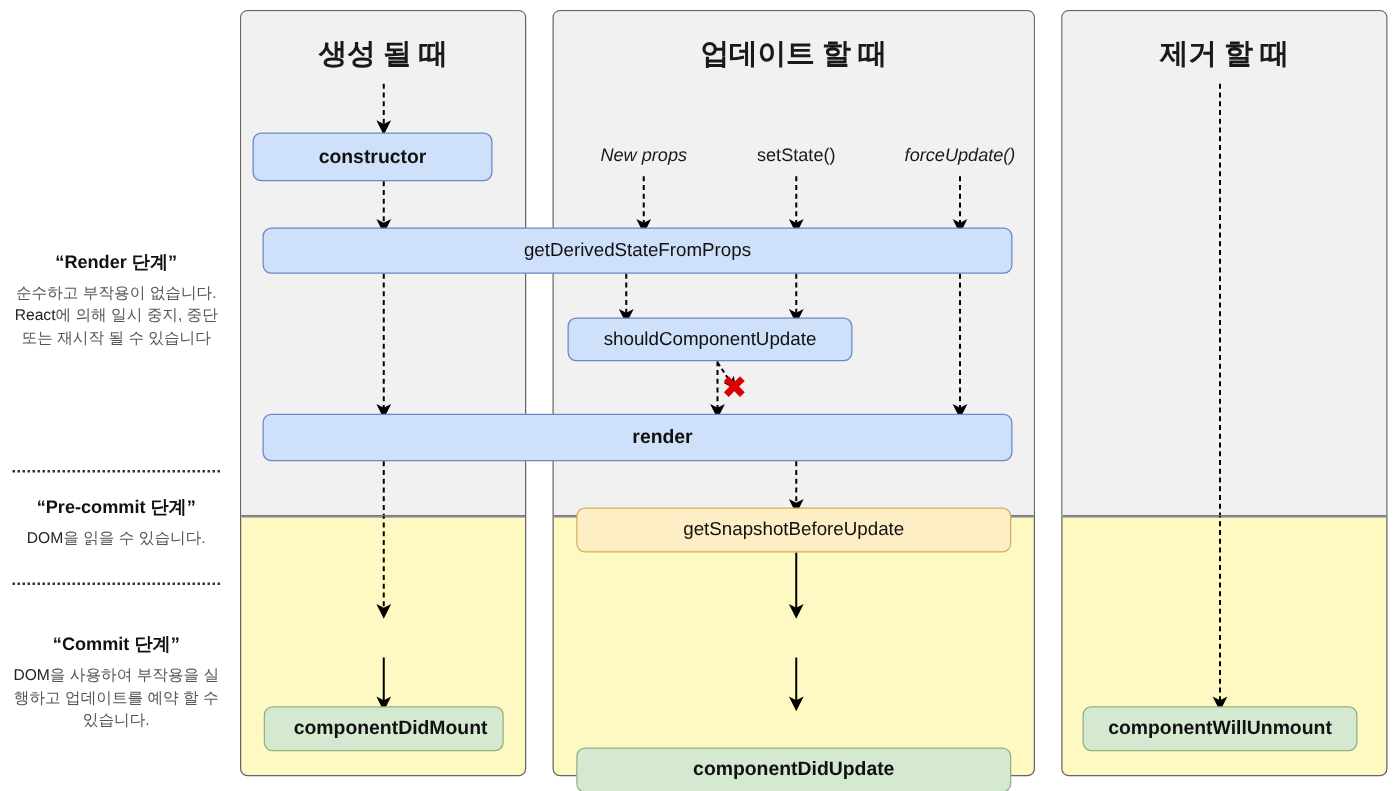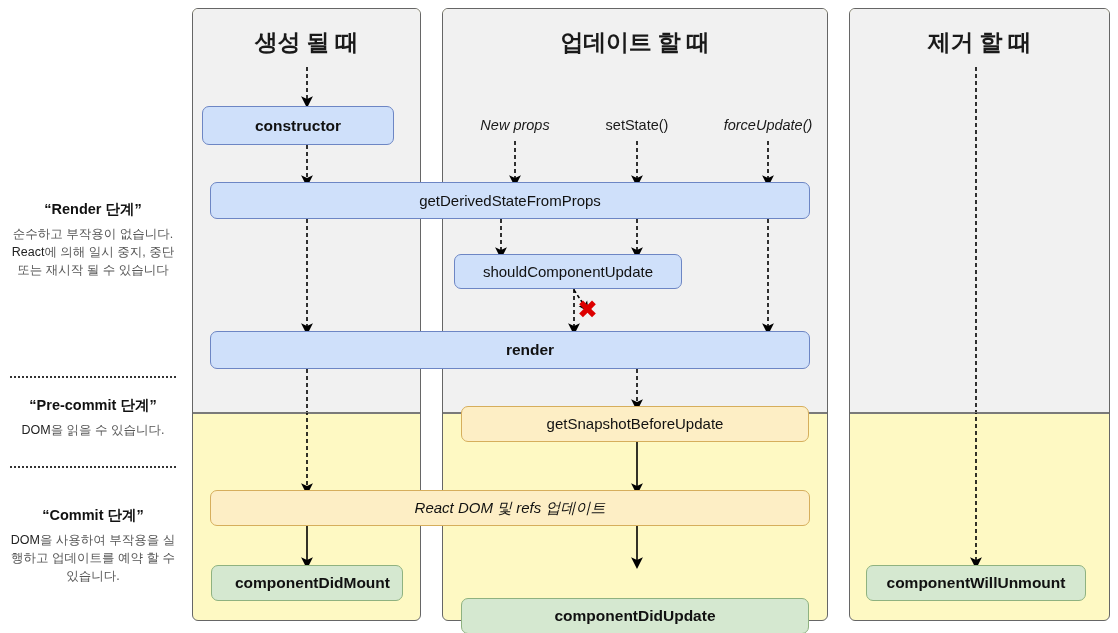--- a/index.html
+++ b/index.html
@@ -237,21 +237,20 @@
   <div class="node blue bold" style="left:202px; top:106px; width:192px; height:39px;">constructor</div>
 
   <div class="node blue" style="left:210px; top:182px; width:600px; height:37px;">getDerivedStateFromProps</div>
 
   <div class="node blue" style="left:454px; top:254px; width:228px; height:35px;">shouldComponentUpdate</div>
 
   <div class="node blue bold" style="left:210px; top:331px; width:600px; height:38px;padding-left:40px;">render</div>
 
   <div class="node yellow" style="left:461px; top:406px; width:348px; height:36px;">getSnapshotBeforeUpdate</div>
 
-  <div class="node yellow italic" style="left:210px; top:490px; width:600px; height:36px;">React DOM 및 refs 업데이트</div>
 
   <div class="node green bold" style="left:211px; top:565px; width:192px; height:36px;padding-left:11px;">componentDidMount</div>
 
   <div class="node green bold" style="left:461px; top:598px; width:348px; height:36px;">componentDidUpdate</div>
 
   <div class="node green bold" style="left:866px; top:565px; width:220px; height:36px;">componentWillUnmount</div>
 
   <div class="xmark" style="left:577px; top:297px;">✖</div>
 
 </div>

